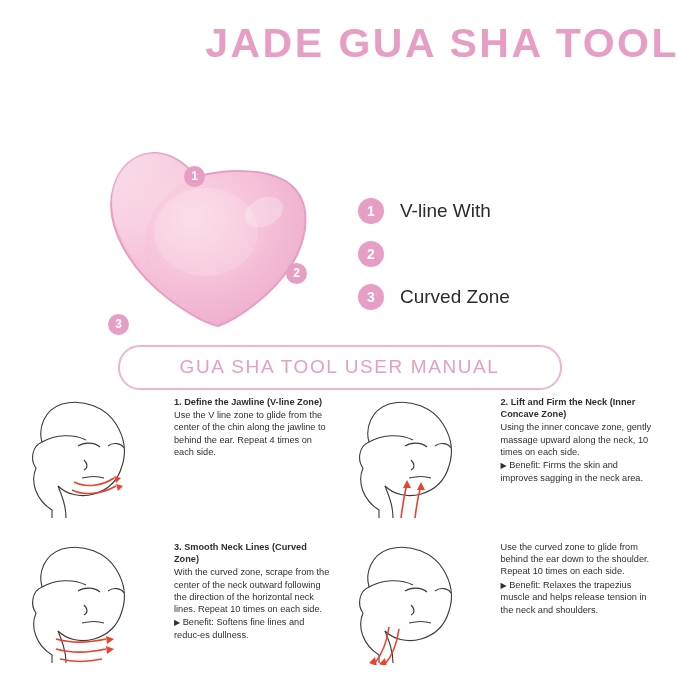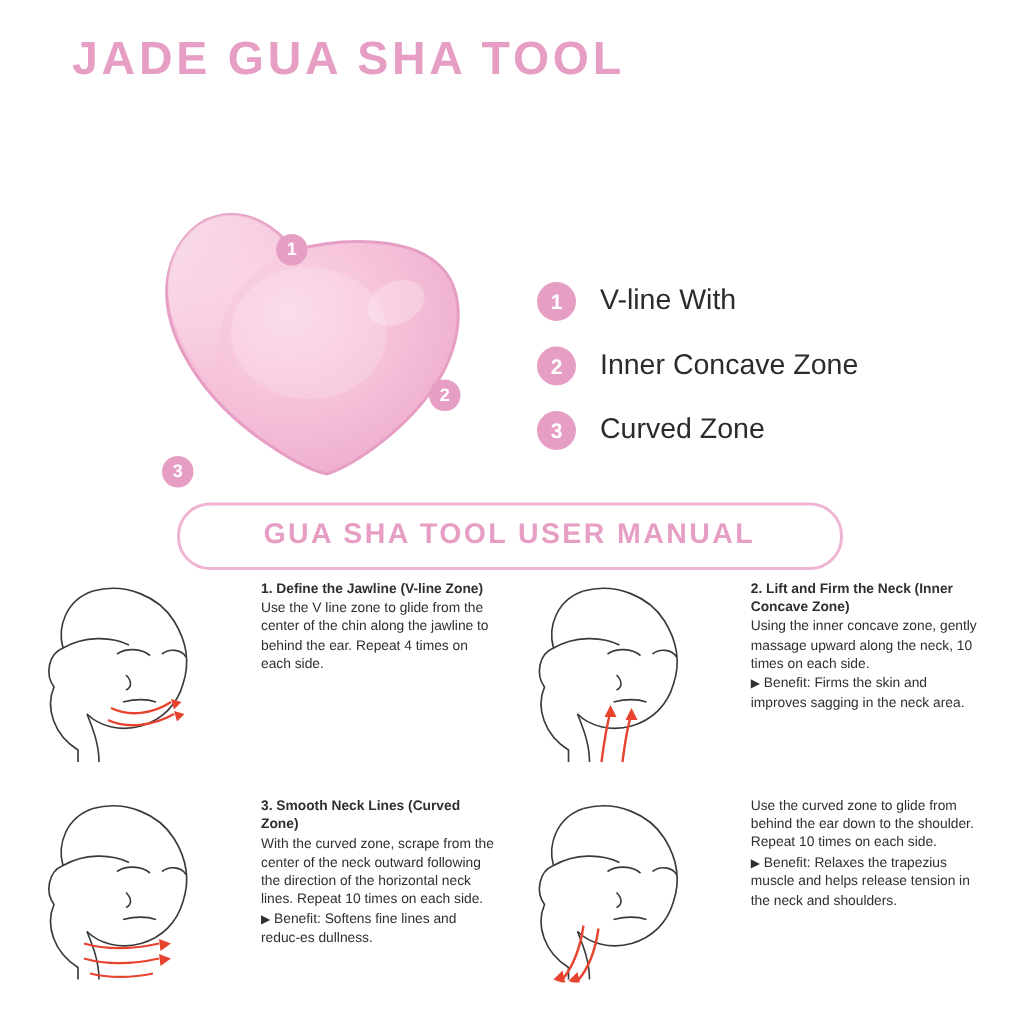--- a/index.html
+++ b/index.html
@@ -10,23 +10,23 @@
     width: 679px;
     height: 679px;
     background: #ffffff;
     font-family: "Liberation Sans", sans-serif;
     overflow: hidden;
     position: relative;
   }
 
   
   .page-title {
-    text-align: left;
+    text-align: right;
     color: #e79ec4;
-    font-size: 31px;
+    font-size: 41px;
     font-weight: bold;
     letter-spacing: 2.5px;
     padding-top: 23px;
     line-height: 1;
     padding-left: 48px;
   }
 
   
   .hero {
     position: relative;
@@ -97,21 +97,21 @@
   
   .manual-banner {
     width: 440px;
     margin: 6px auto 0 auto;
     border: 2px solid #efb3d3;
     border-radius: 22px;
     text-align: center;
     padding: 9px 0 10px 0;
     color: #e79ec4;
     font-size: 19px;
-    font-weight: bold;
+    font-weight: normal;
     letter-spacing: 1.6px;
   }
 
   
   .steps {
     padding: 0 22px;
     display: grid;
     grid-template-columns: 1fr 1fr;
     grid-template-rows: 135px 135px;
     column-gap: 18px;
@@ -184,21 +184,20 @@
     <div class="marker m3">3</div>
   </div>
 
   <div class="legend">
     <div class="legend-row">
       <div class="legend-badge">1</div>
       <div class="legend-label">V-line With</div>
     </div>
     <div class="legend-row">
       <div class="legend-badge">2</div>
-      <div class="legend-label">Inner Concave Zone</div>
     </div>
     <div class="legend-row">
       <div class="legend-badge">3</div>
       <div class="legend-label">Curved Zone</div>
     </div>
   </div>
 </div>
 
 <div class="manual-banner">GUA SHA TOOL USER MANUAL</div>
 

